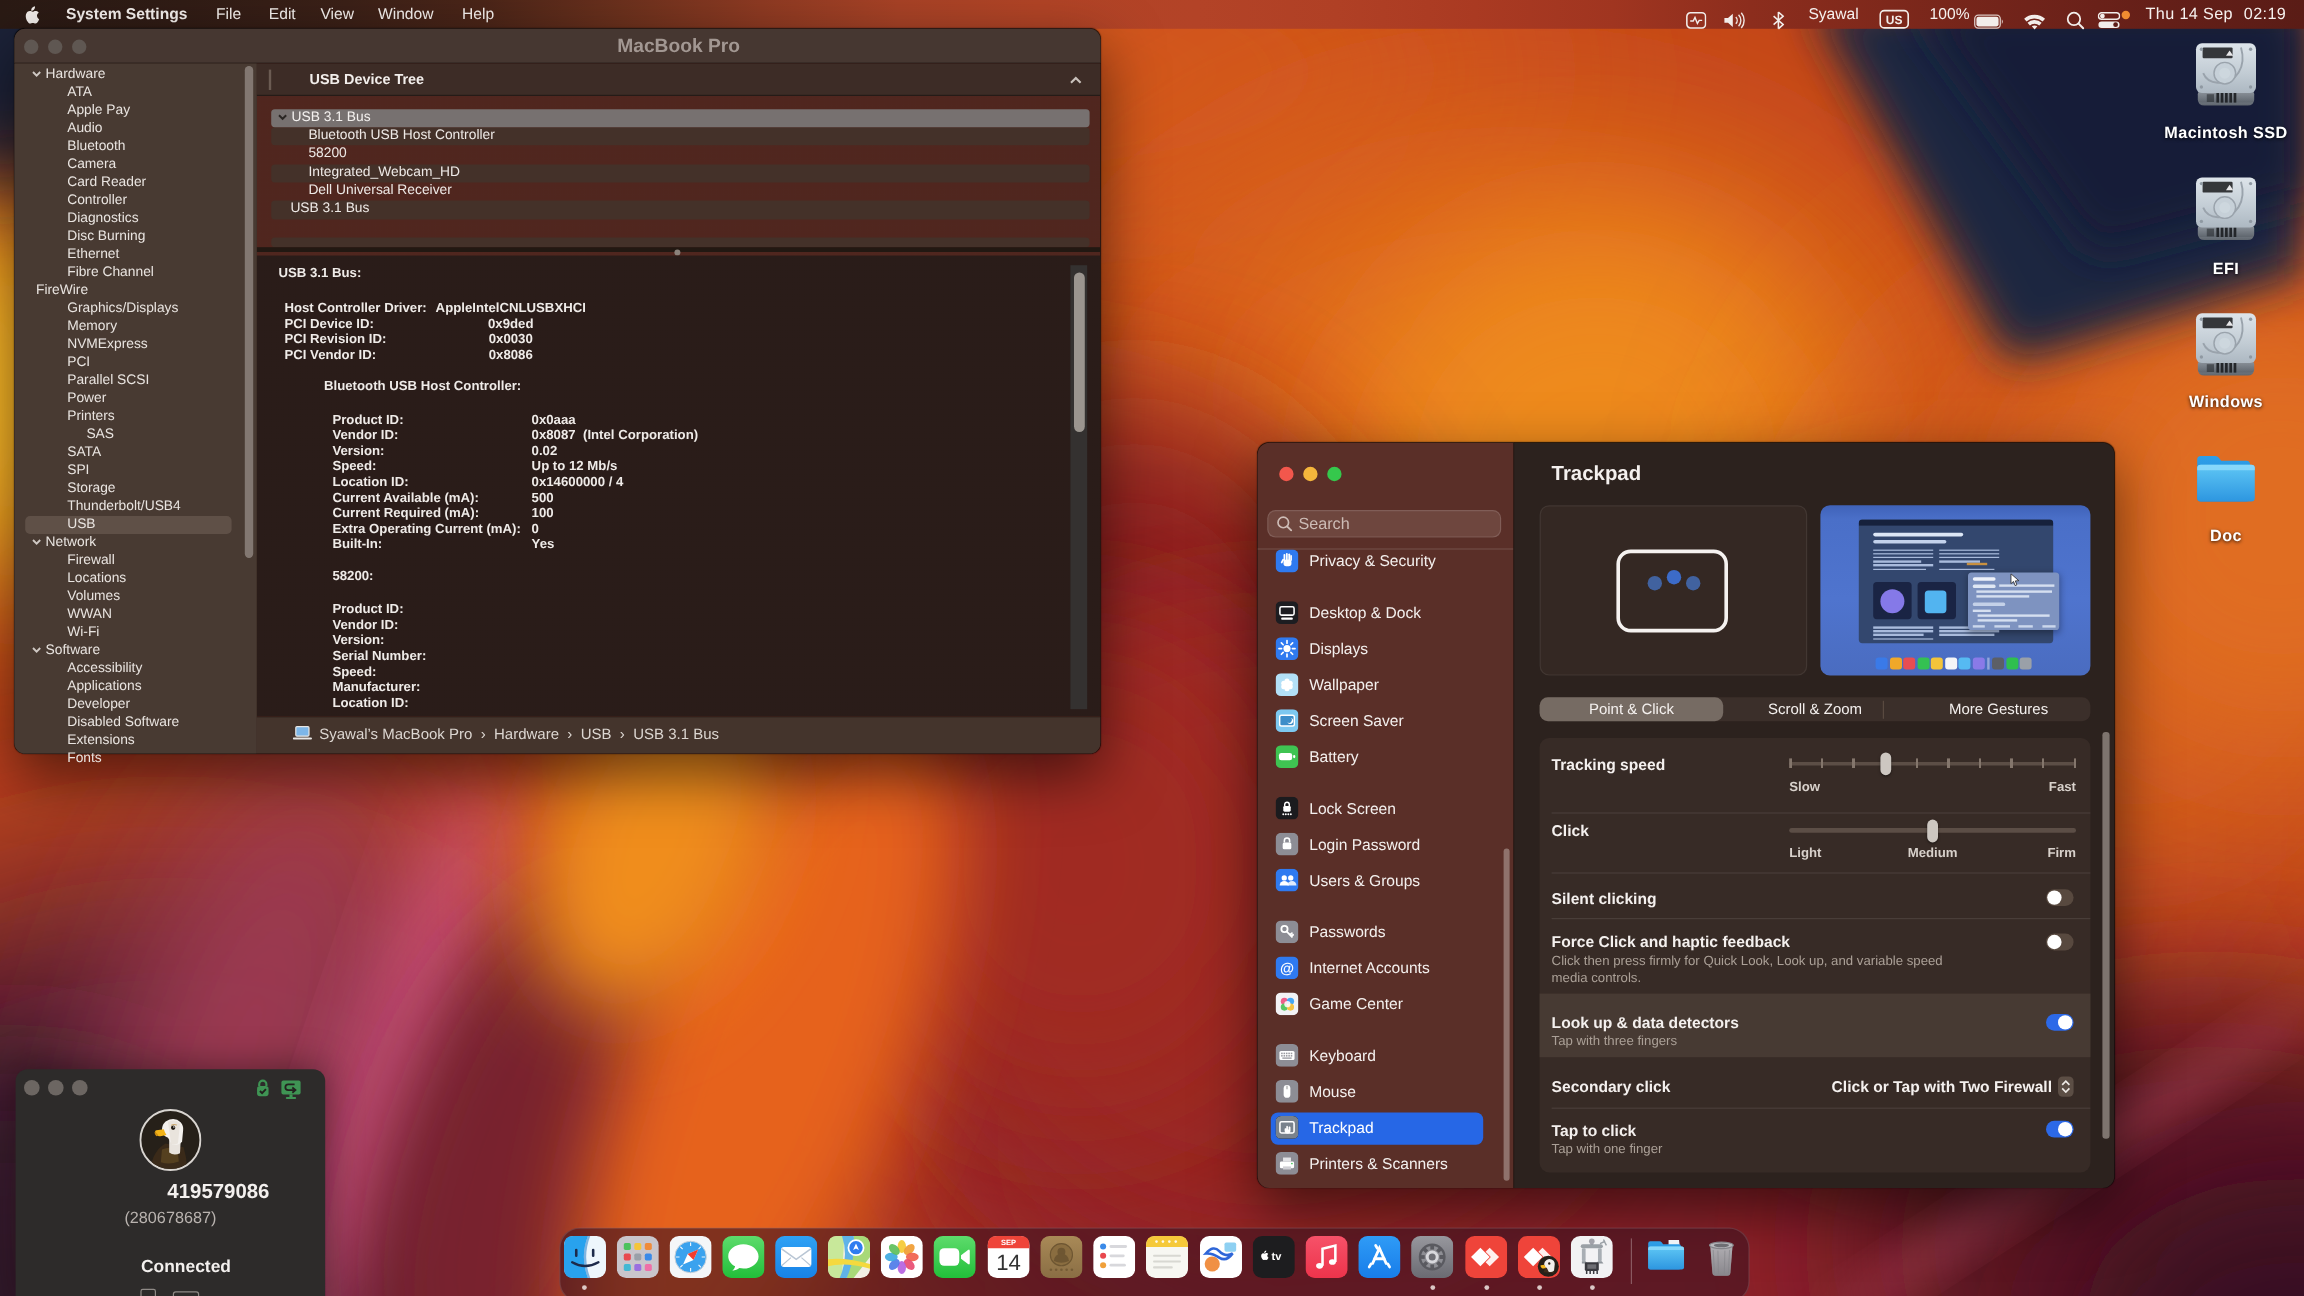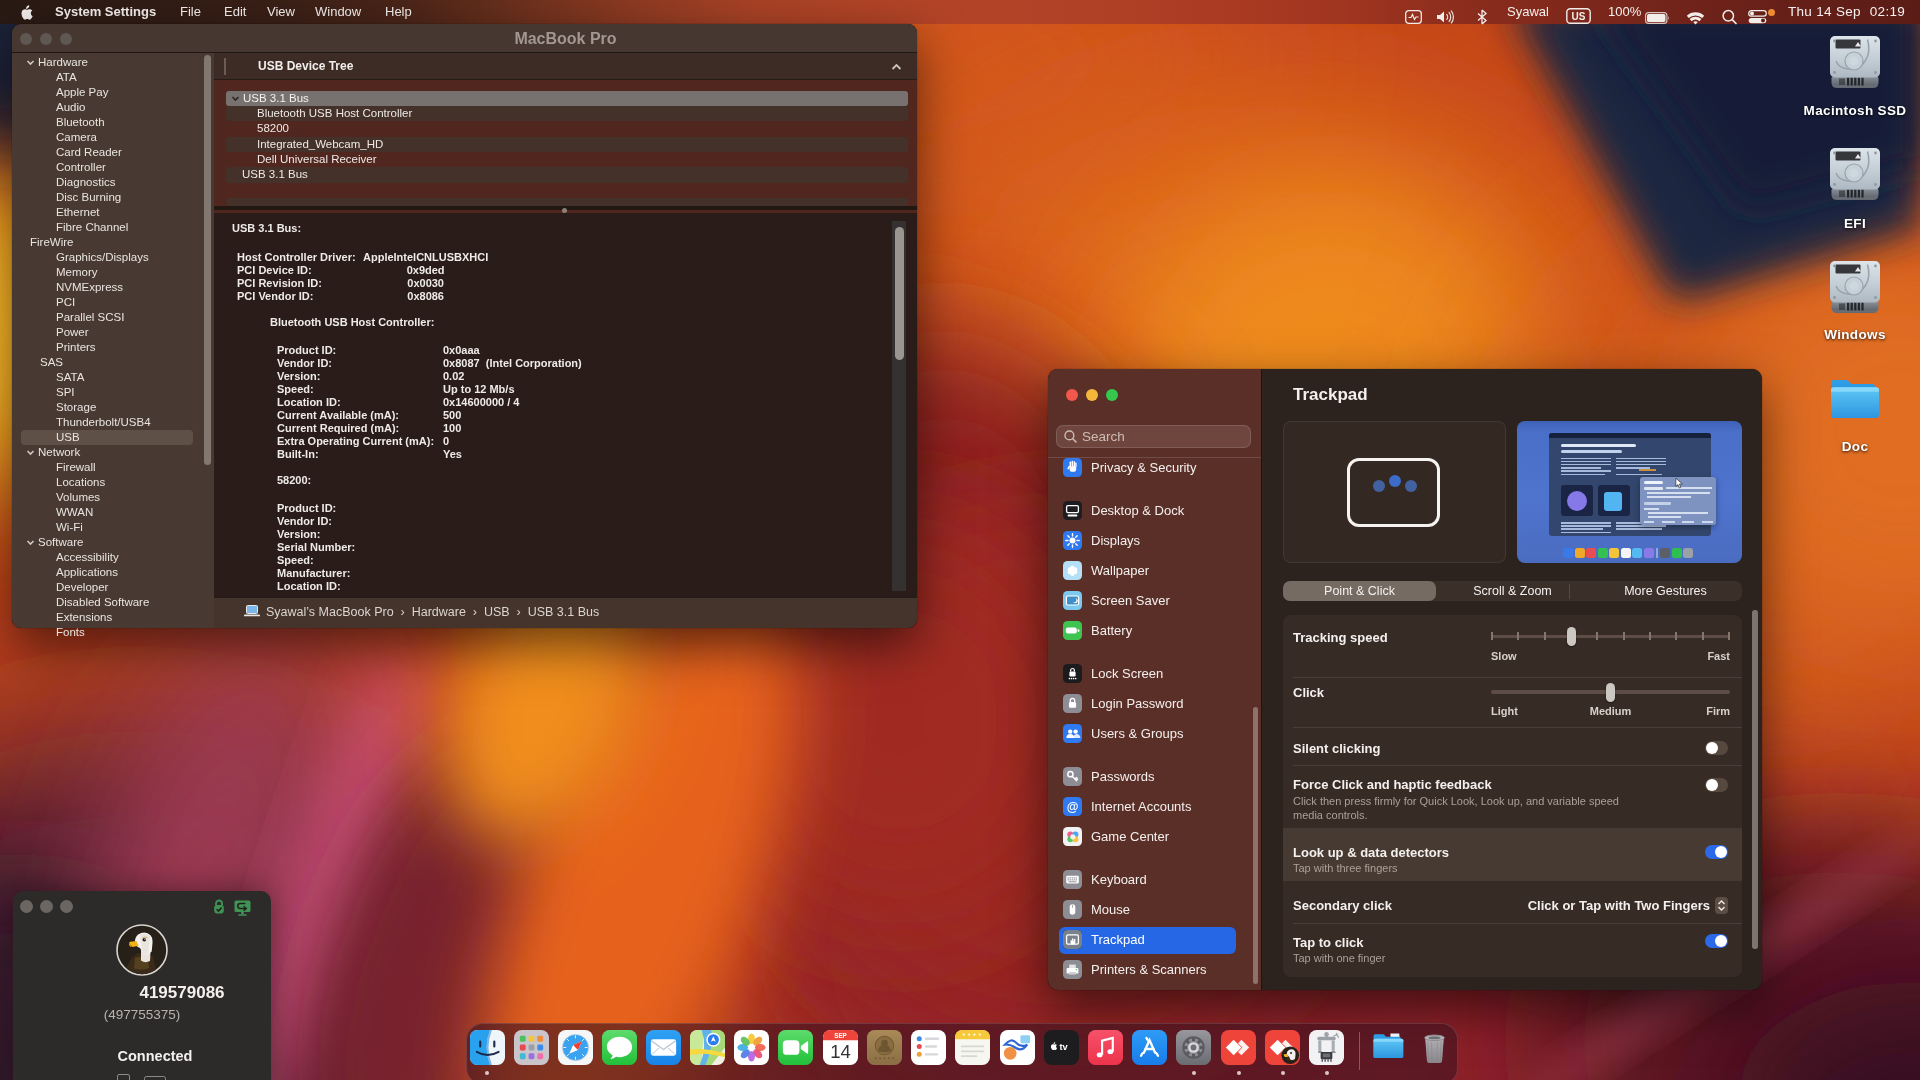--- a/index.html
+++ b/index.html
@@ -162,21 +162,21 @@
       <div style="height:15px;padding-left:44px;line-height:15px;">Ethernet</div>
       <div style="height:15px;padding-left:44px;line-height:15px;">Fibre Channel</div>
       <div style="height:15px;padding-left:18px;line-height:15px;">FireWire</div>
       <div style="height:15px;padding-left:44px;line-height:15px;">Graphics/Displays</div>
       <div style="height:15px;padding-left:44px;line-height:15px;">Memory</div>
       <div style="height:15px;padding-left:44px;line-height:15px;">NVMExpress</div>
       <div style="height:15px;padding-left:44px;line-height:15px;">PCI</div>
       <div style="height:15px;padding-left:44px;line-height:15px;">Parallel SCSI</div>
       <div style="height:15px;padding-left:44px;line-height:15px;">Power</div>
       <div style="height:15px;padding-left:44px;line-height:15px;">Printers</div>
-      <div style="height:15px;padding-left:28px;line-height:15px;">SAS</div>
+      <div style="height:15px;padding-left:60px;line-height:15px;">SAS</div>
       <div style="height:15px;padding-left:44px;line-height:15px;">SATA</div>
       <div style="height:15px;padding-left:44px;line-height:15px;">SPI</div>
       <div style="height:15px;padding-left:44px;line-height:15px;">Storage</div>
       <div style="height:15px;padding-left:44px;line-height:15px;">Thunderbolt/USB4</div>
       <div style="height:15px;padding-left:44px;line-height:15px;">USB</div>
       <div style="height:15px;padding-left:14px;line-height:15px;"><svg width="9" height="9" style="margin-right:3px;vertical-align:-1px;" viewBox="0 0 9 9">
             <path d="M1.5 3 L4.5 6 L7.5 3" stroke="#cfc8c3" stroke-width="1.6" fill="none"></path>
           </svg>Network</div>
       <div style="height:15px;padding-left:44px;line-height:15px;">Firewall</div>
       <div style="height:15px;padding-left:44px;line-height:15px;">Locations</div>
@@ -487,21 +487,21 @@
       <div class="abs tg-off" style="left:422px;top:125.5px;"></div>
       <div class="abs" style="left:10px;top:149.5px;width:449px;height:1px;background:rgba(255,255,255,.09);"></div>
       <div class="abs" style="left:10px;top:162px;font-weight:600;">Force Click and haptic feedback</div>
       <div class="abs tg-off" style="left:422px;top:162.5px;"></div>
       <div class="abs" style="left:10px;top:180px;font-size:11px;line-height:13.5px;color:#aba097;">Click then press firmly for Quick Look, Look up, and variable speed<br>media controls.</div>
       <div class="abs" style="left:0;top:212.7px;width:459px;height:53.6px;background:#473a33;"></div>
       <div class="abs" style="left:10px;top:230px;font-weight:600;">Look up &amp; data detectors</div>
       <div class="abs" style="left:10px;top:247px;font-size:11px;color:#aba097;">Tap with three fingers</div>
       <div class="abs tg-on" style="left:422px;top:229.5px;"></div>
       <div class="abs" style="left:10px;top:282.5px;font-weight:600;">Secondary click</div>
-      <div class="abs" style="left:200px;top:282.8px;width:227px;text-align:right;font-weight:600;">Click or Tap with Two Fingers</div>
+      <div class="abs" style="left:200px;top:282.8px;width:227px;text-align:right;font-weight:600;">Click or Tap with Two Firewall</div>
       <div class="abs" style="left:431.5px;top:281.5px;width:13px;height:17px;background:#5c4e45;border-radius:4px;"></div>
       <svg class="abs" style="left:433.5px;top:284.5px;" width="9" height="11" viewBox="0 0 9 11">
           <path d="M1.5 4 L4.5 1 L7.5 4" stroke="#efeae6" stroke-width="1.4" fill="none"></path>
           <path d="M1.5 7 L4.5 10 L7.5 7" stroke="#efeae6" stroke-width="1.4" fill="none"></path>
         </svg>
       <div class="abs" style="left:10px;top:307.8px;width:449px;height:1px;background:rgba(255,255,255,.09);"></div>
       <div class="abs" style="left:10px;top:320px;font-weight:600;">Tap to click</div>
       <div class="abs" style="left:10px;top:337px;font-size:11px;color:#aba097;">Tap with one finger</div>
       <div class="abs tg-on" style="left:422px;top:319px;"></div>
     </div>
@@ -538,21 +538,21 @@
       <path d="M22 10.5 q7.5 -4.2 12.5 .8 q2.6 2.8 2.1 6.8 l-.9 9.4 q-3.4 3.6 -8.4 2.4 l-3.3 -5.8 q-4.6 -1.6 -5 -5.8 q-.4 -4.6 3 -7.8 z" fill="#f4f1ee"></path>
       <path d="M24 11 q6 -3 10 1.3 l-1.7 16.5 q-3 1.8 -5.7 .8 z" fill="#e0d8d0" opacity=".55"></path>
       <path d="M20.5 17 l-6.2 .8 q-1.7 .3 -.9 1.8 l1.4 2.2 q.9 1.4 2.9 1 l5 -1 q-1.5 -2.3 -2.2 -4.8 z" fill="#f2b318"></path>
       <path d="M13.2 19 q-.9 1 .1 2.4 l1 1.5 1.8 -.9 z" fill="#cf8f10"></path>
       <circle cx="28.3" cy="15.8" r="1.8" fill="#1d1710"></circle>
       <circle cx="28.9" cy="15.2" r="0.6" fill="#fff"></circle>
       <path d="M26.5 13.8 q2.5 -1.4 5 -.2" fill="none" stroke="#caa76c" stroke-width="0.9"></path>
     </g>
   </svg>
   <div class="abs" style="left:0;top:92px;width:258px;text-align:center;font-size:17px;font-weight:bold;color:#f3f0ee;margin-left:40px;">419579086</div>
-  <div class="abs" style="left:0;top:116px;width:258px;text-align:center;font-size:13.5px;color:#b9b3af;">(497755375)</div>
+  <div class="abs" style="left:0;top:116px;width:258px;text-align:center;font-size:13.5px;color:#b9b3af;">(280678687)</div>
   <div class="abs" style="left:0;top:157px;width:284px;text-align:center;font-size:14.5px;font-weight:bold;color:#f3f0ee;">Connected</div>
   <div class="abs" style="left:104px;top:183px;width:13px;height:17px;border:1.5px solid #8f8a86;border-radius:2px;background:#2d2b2a;"></div>
   <div class="abs" style="left:131px;top:185px;width:22px;height:15px;border:1.5px solid #8f8a86;border-radius:2.5px;background:#2d2b2a;"></div>
 </div>
 
 <div id="desktopicons">
   <svg class="abs" style="left:1827px;top:34px;" width="56" height="58" viewBox="0 0 56 58">
       <use href="#hdd"></use>
     </svg>
   <div class="abs dsk-label" style="left:1795px;top:103px;">Macintosh SSD</div>

